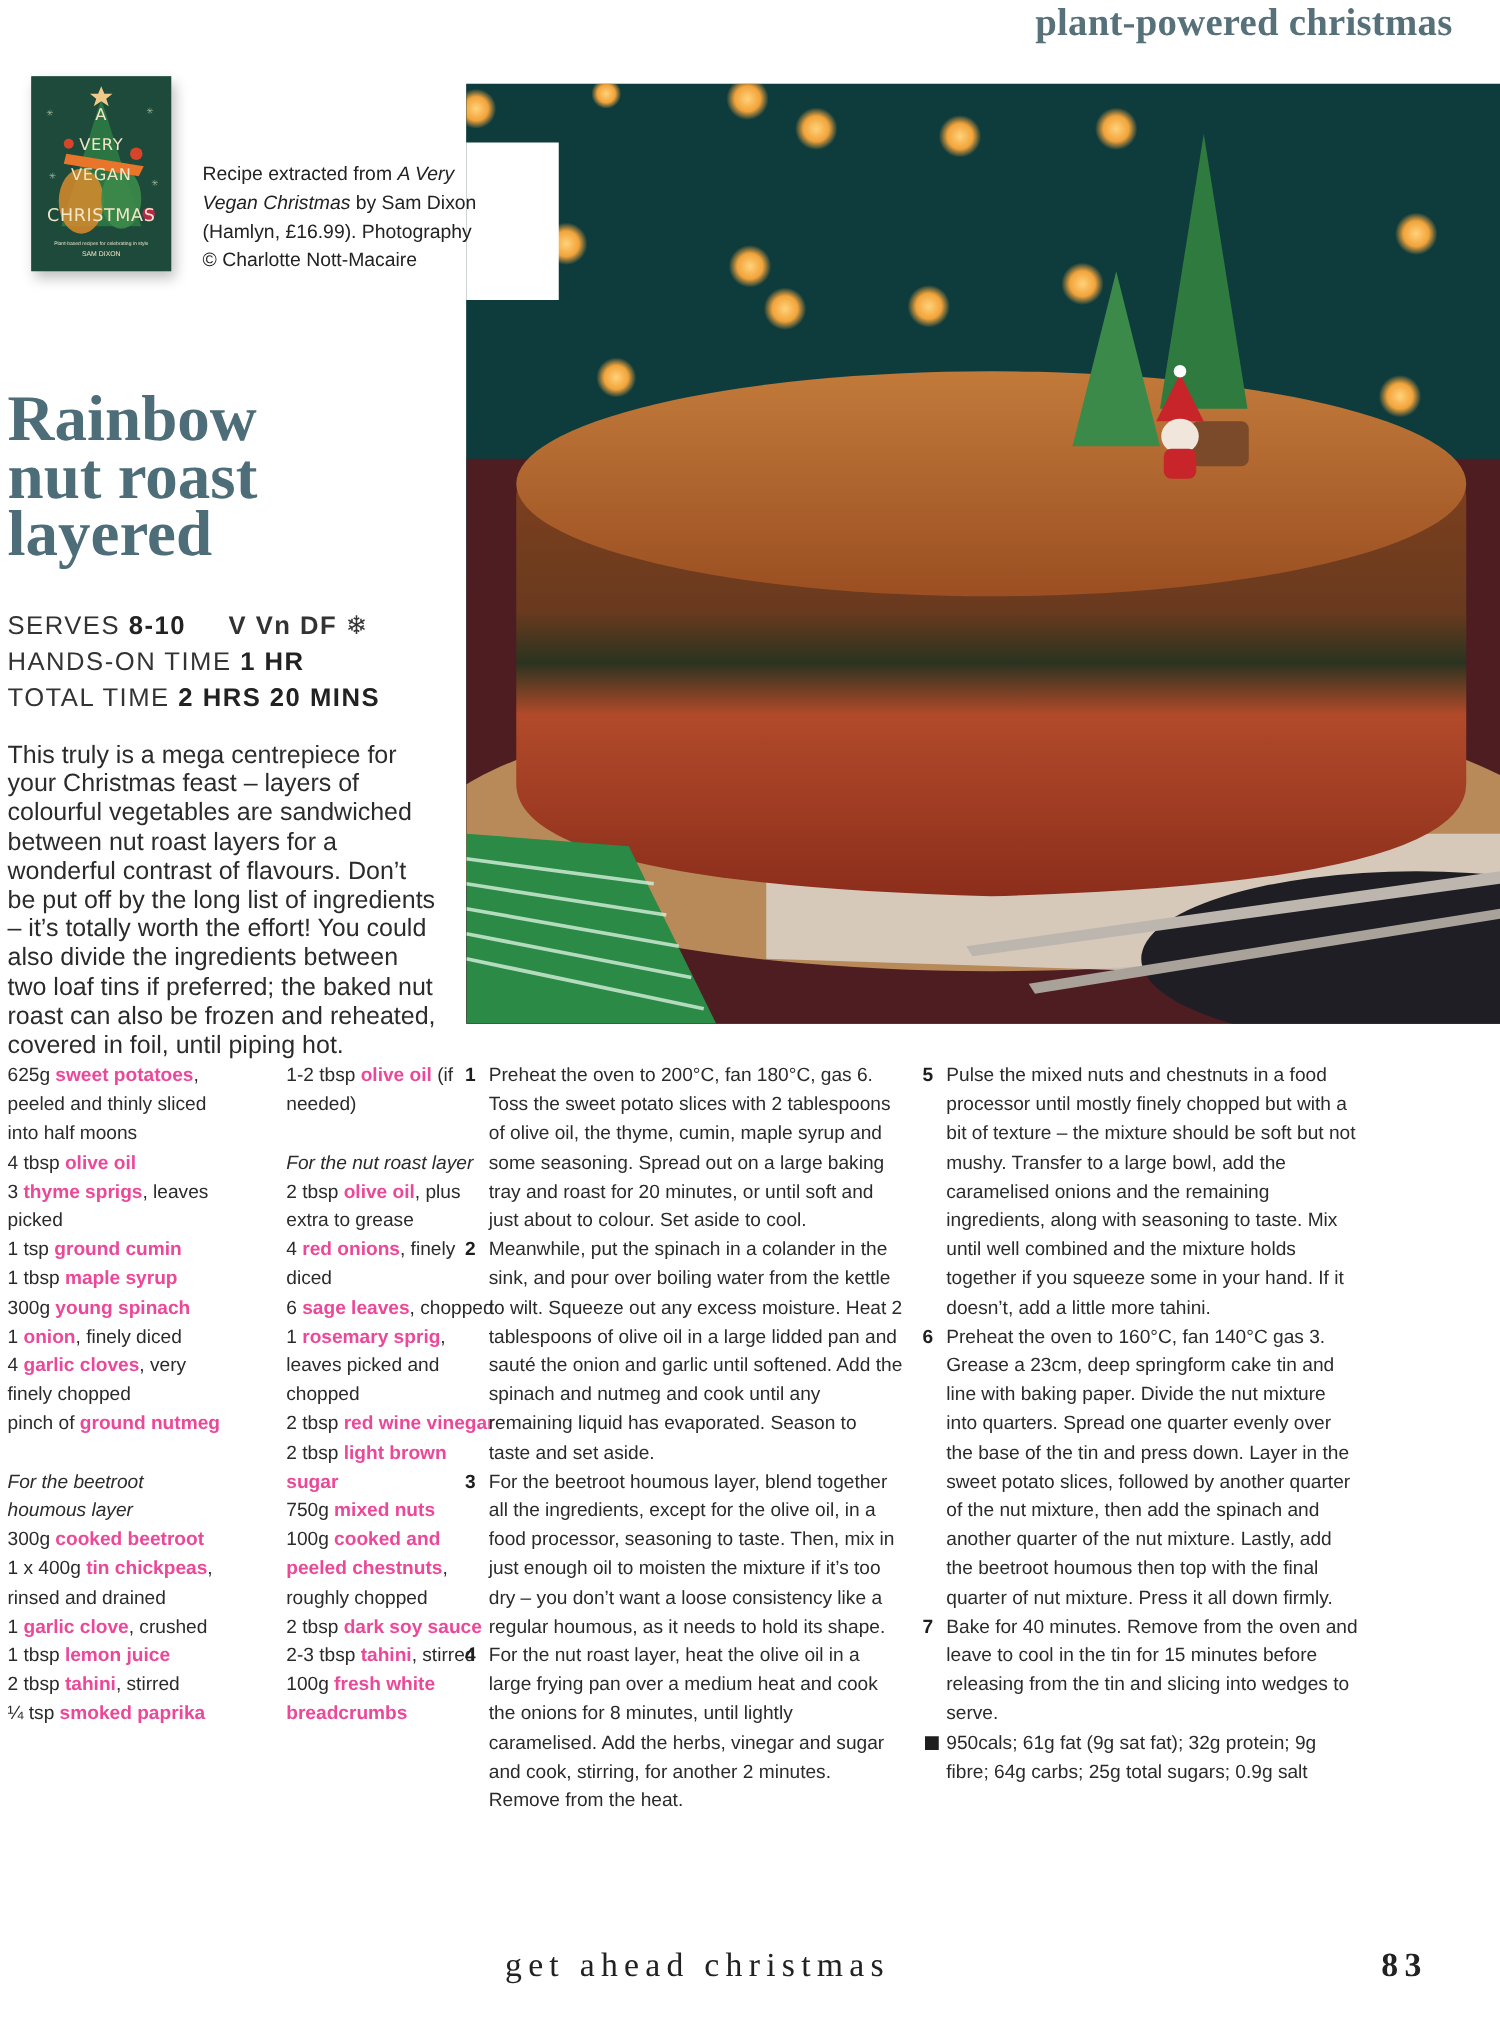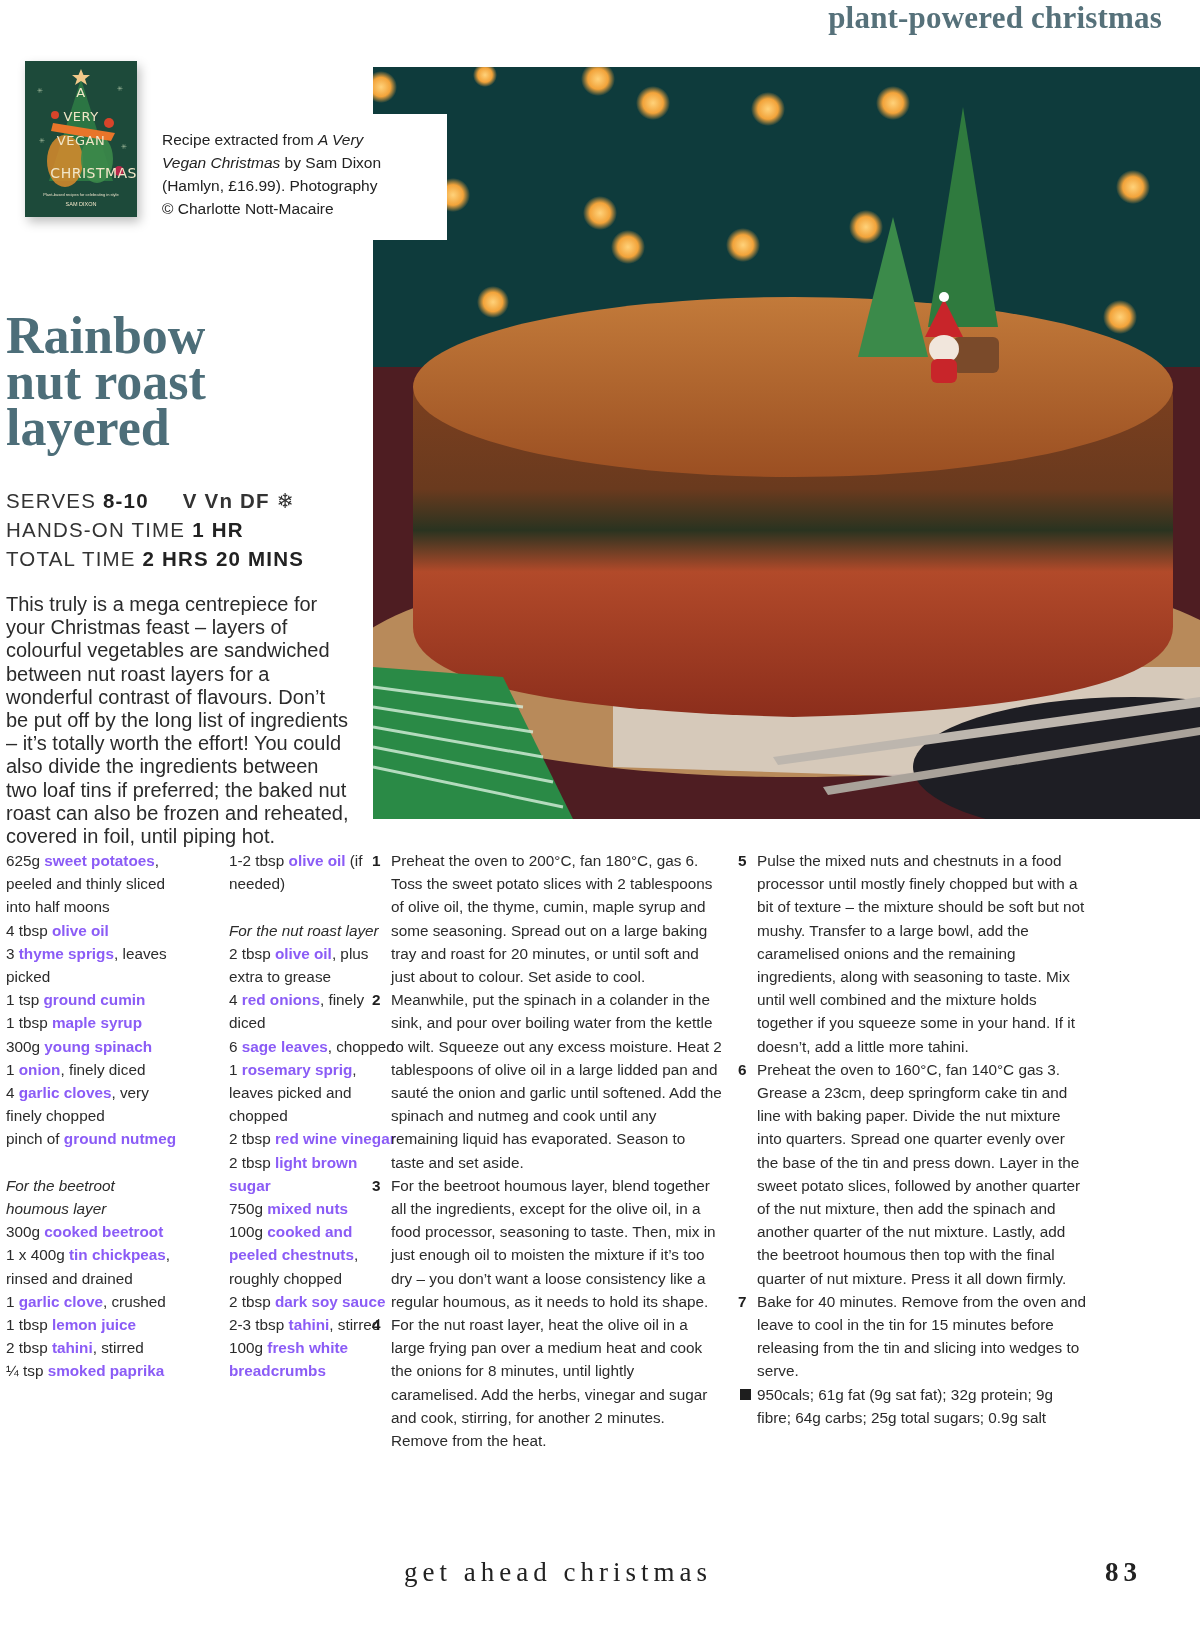--- a/index.html
+++ b/index.html
@@ -51,21 +51,21 @@
 
   .meta { position: absolute; left: 6px; top: 486px; width: 350px; font-size: 20.5px; line-height: 29px; letter-spacing: 1.2px; color: #333; }
   .meta .row { display: block; white-space: nowrap; }
   .meta b { font-weight: bold; color: #222; }
   .meta .diet { margin-left: 34px; font-weight: bold; }
 
   .intro { position: absolute; left: 6px; top: 593px; width: 345px; font-size: 20px; line-height: 23.2px; color: #2b2b2b; }
 
   .col { position: absolute; font-size: 15.3px; line-height: 23.2px; color: #2b2b2b; }
   .col p { margin: 0; }
-  .col b { font-weight: bold; color: #8b5cf6; }
+  .col b { font-weight: bold; color: #ec4899; }
   .col i { font-style: italic; }
   .col .gap { height: 23.2px; }
 
   .ing-col1 { left: 6px; top: 849px; width: 170px; }
   .ing-col2 { left: 189px; top: 849px; width: 170px; margin-left: 40px; }
 
   .steps-col1 { left: 372px; top: 849px; width: 350px; }
   .steps-col2 { left: 738px; top: 849px; width: 350px; }
   .step { position: relative; padding-left: 19px; }
   .step .num { position: absolute; left: 0; top: 0; font-weight: bold; color: #1e1e1e; }
@@ -98,21 +98,21 @@
     <circle cx="94" cy="110" r="5" fill="#b8274a"></circle>
     <path d="M56 8 L58.5 14 L65 14 L60 18 L62 24 L56 20 L50 24 L52 18 L47 14 L53.5 14 Z" fill="#f1c98a"></path>
     <text x="12" y="32" fill="#9fb89a" font-size="7">✳</text>
     <text x="92" y="30" fill="#9fb89a" font-size="7">✳</text>
     <text x="14" y="82" fill="#9fb89a" font-size="7">✳</text>
     <text x="96" y="88" fill="#9fb89a" font-size="7">✳</text>
   </svg>
   <div class="book-title-line" style="top:24px;">A</div>
   <div class="book-title-line" style="top:48px;">VERY</div>
   <div class="book-title-line" style="top:72px;">VEGAN</div>
-  <div class="book-title-line" style="top:104px; font-size:14px;text-align:right;">CHRISTMAS</div>
+  <div class="book-title-line" style="top:104px; font-size:14px;">CHRISTMAS</div>
   <div class="book-sub" style="top:131px;">Plant-based recipes for celebrating in style</div>
   <div class="book-author" style="top:140px;">SAM DIXON</div>
 </div>
 
 <div class="photo">
   <svg width="827" height="752" viewBox="0 0 827 752">
     <defs>
       <radialGradient id="bokeh" cx="50%" cy="50%" r="50%">
         <stop offset="0%" stop-color="#ffd27a"></stop>
         <stop offset="60%" stop-color="#f2a33a"></stop>

